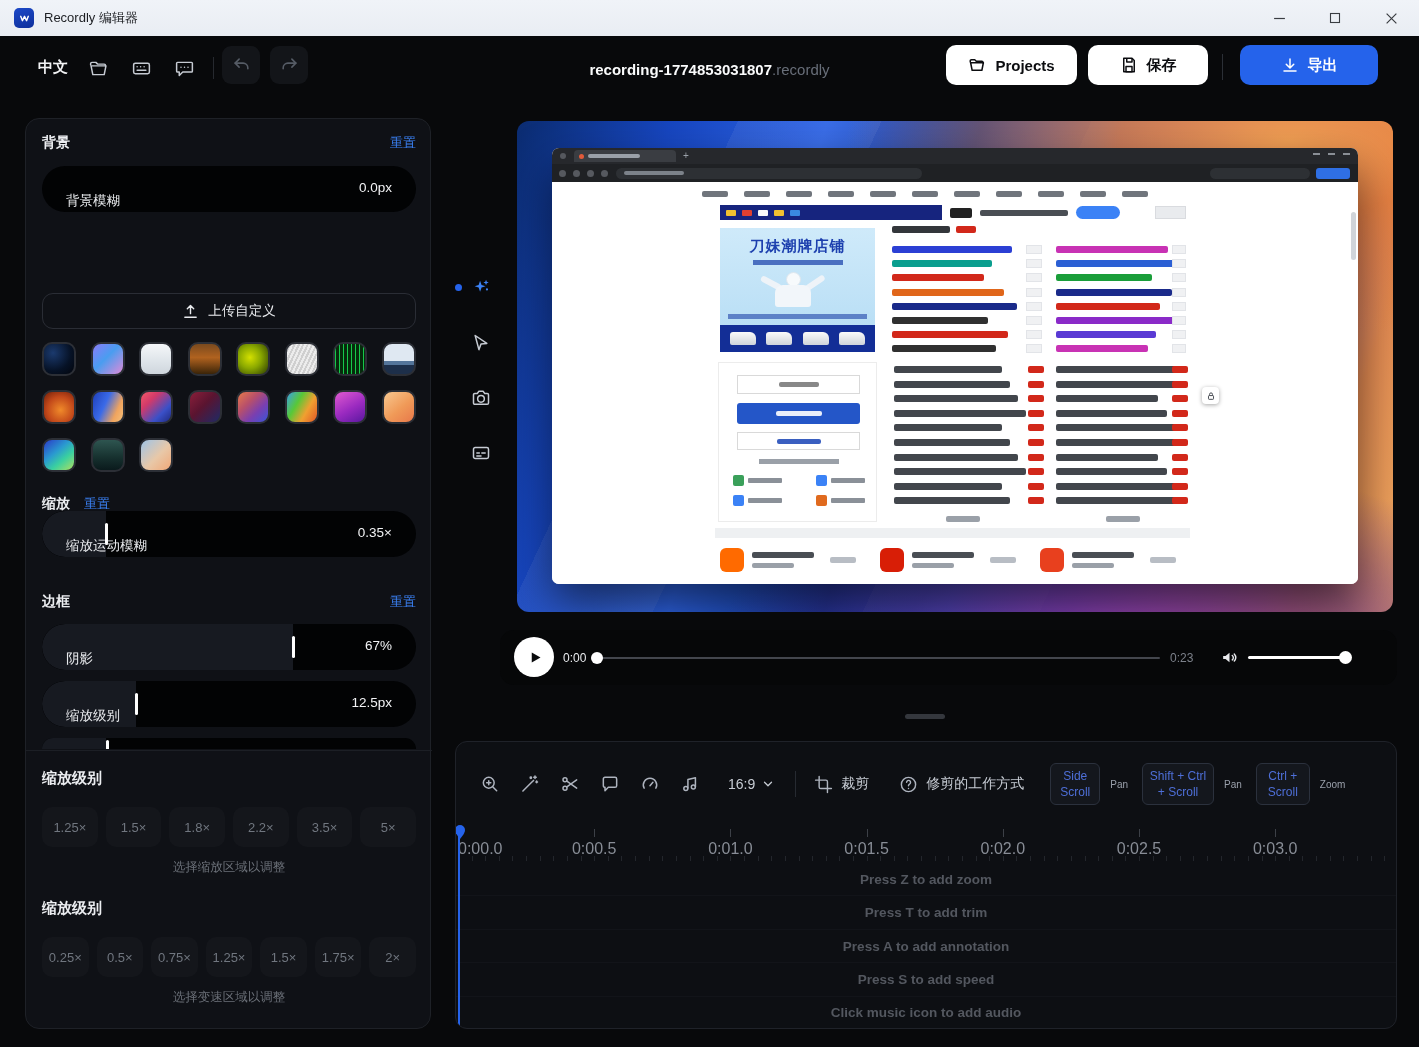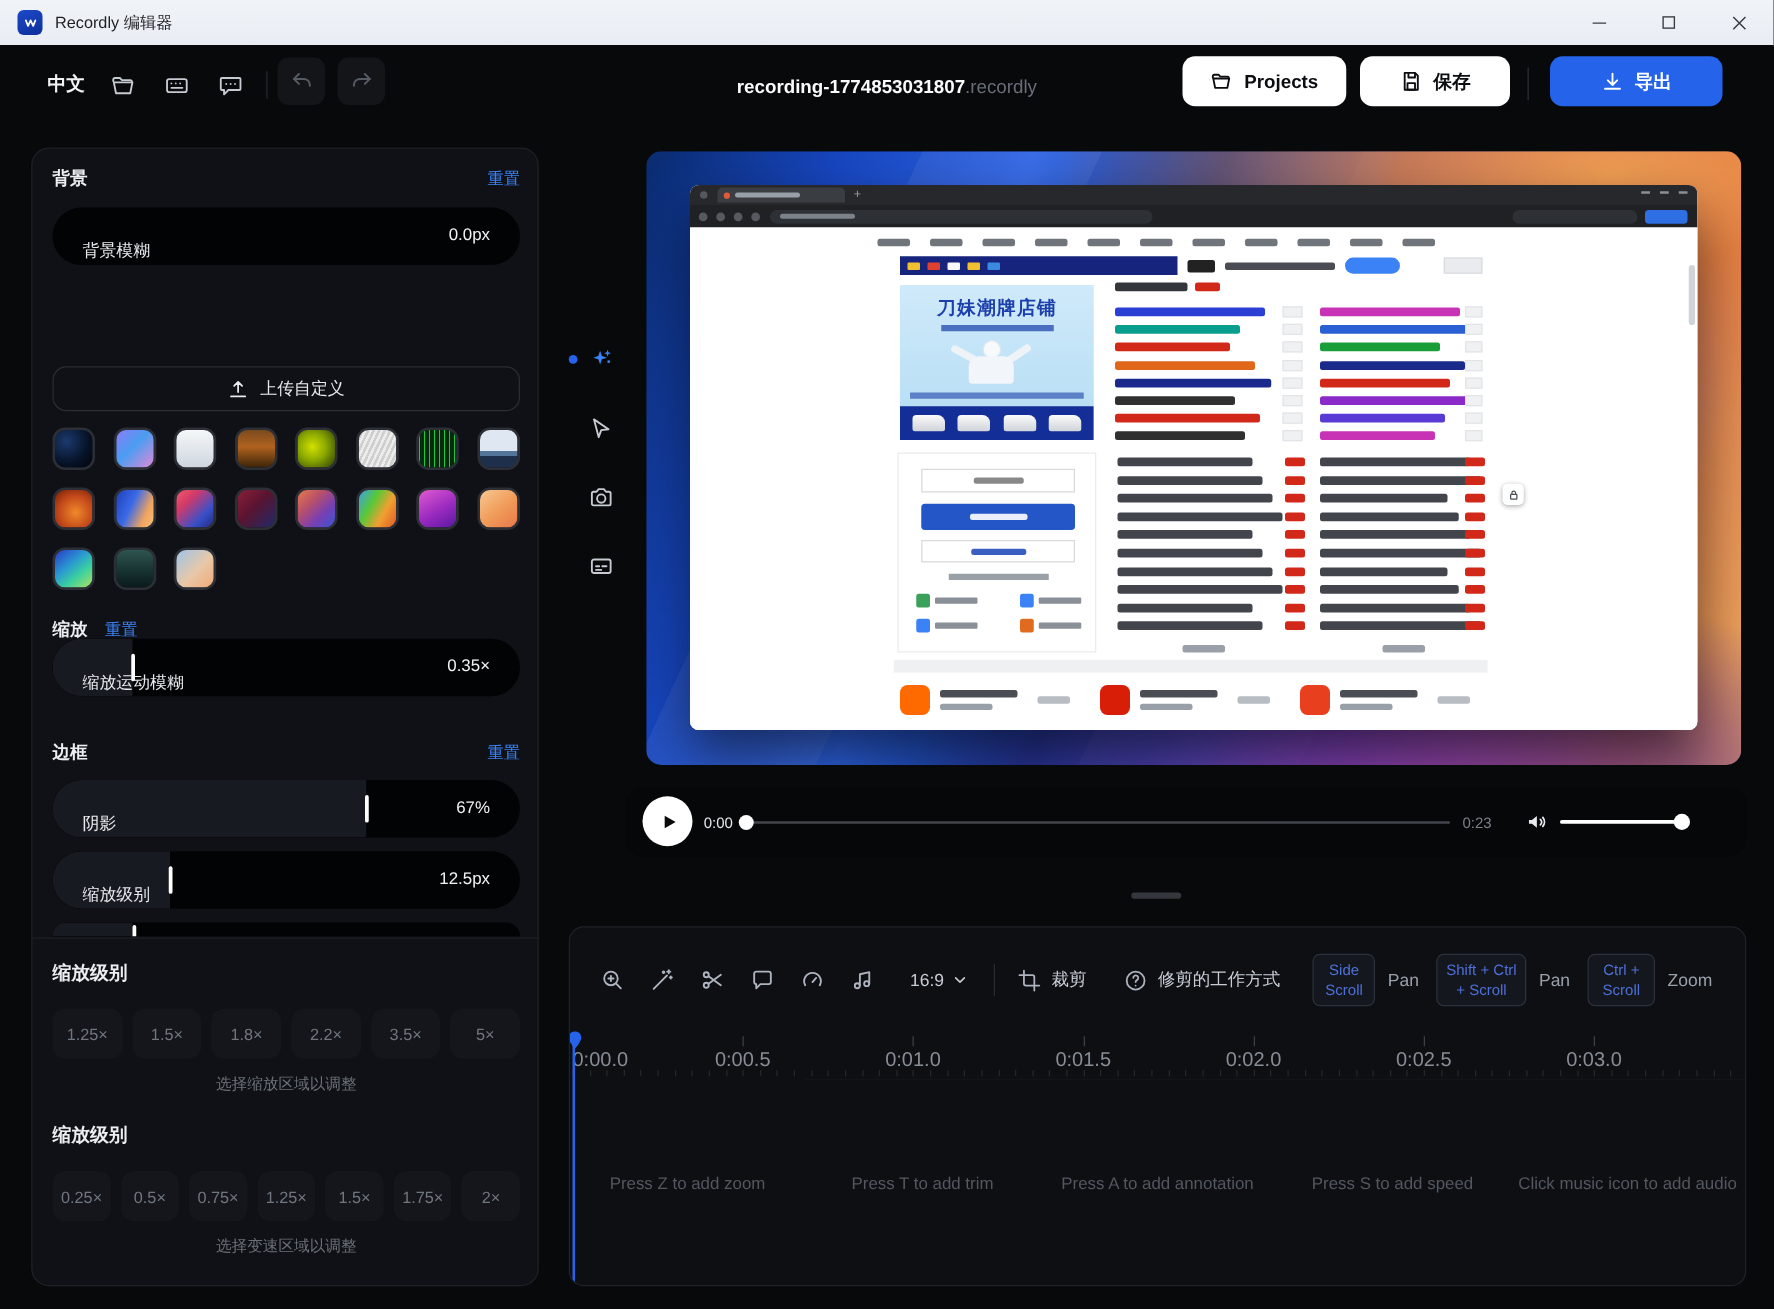--- a/index.html
+++ b/index.html
@@ -138,26 +138,26 @@
   
   .timeline{position:absolute;left:455px;top:741px;width:942px;height:288px;background:#0d0f13;border:1px solid #1f2229;
     border-radius:12px;box-sizing:border-box;overflow:hidden;}
   .tl-toolbar{position:absolute;left:0;top:0;width:100%;height:84px;display:flex;align-items:center;color:#aeb4bf;}
   .tl-ic{width:40px;display:flex;justify-content:center;flex:0 0 40px;}
   .tl-aspect{display:flex;align-items:center;gap:6px;margin-left:18px;font-size:14px;color:#c7ccd4;}
   .tl-div{width:1px;height:26px;background:#262a31;margin:0 18px 0 20px;}
   .tl-label{font-size:14px;color:#c7ccd4;margin-left:8px;}
   .kbd{background:#14171d;border:1px solid #2b313d;border-radius:6px;color:#4e6fd8;font-size:12px;line-height:1.35;
     text-align:center;padding:4px 5px;box-sizing:border-box;}
-  .kbd-action{font-size:14px;color:#9aa0ab;margin:0 14px 0 10px;}
+  .kbd-action{font-size:10px;color:#9aa0ab;margin:0 14px 0 10px;}
   .ruler{position:absolute;left:0;top:87px;width:100%;height:34px;}
   .tick-major{position:absolute;top:0;width:1px;height:8px;background:#3c4047;}
   .tick-label{position:absolute;top:11px;font-size:16px;color:#888d96;white-space:nowrap;}
   .tick-minor{position:absolute;top:27px;width:1px;height:5px;background:#23262c;}
-  .hints{position:absolute;left:0;top:121px;width:100%;height:166px;display:flex;flex-direction:row;}
+  .hints{position:absolute;left:0;top:121px;width:100%;height:166px;display:flex;flex-direction:column;font-weight:bold;}
   .hint-row{flex:1;display:flex;align-items:center;justify-content:center;font-size:13.5px;color:#53575f;}
   .hint-row + .hint-row{border-top:1px solid #121419;}
   .playhead{position:absolute;left:0;top:87px;width:12px;height:201px;}
   .playhead .line{position:absolute;left:2px;top:6px;width:2px;height:195px;}
 </style>
 </head>
 <body>
 
 <div class="app">
 

